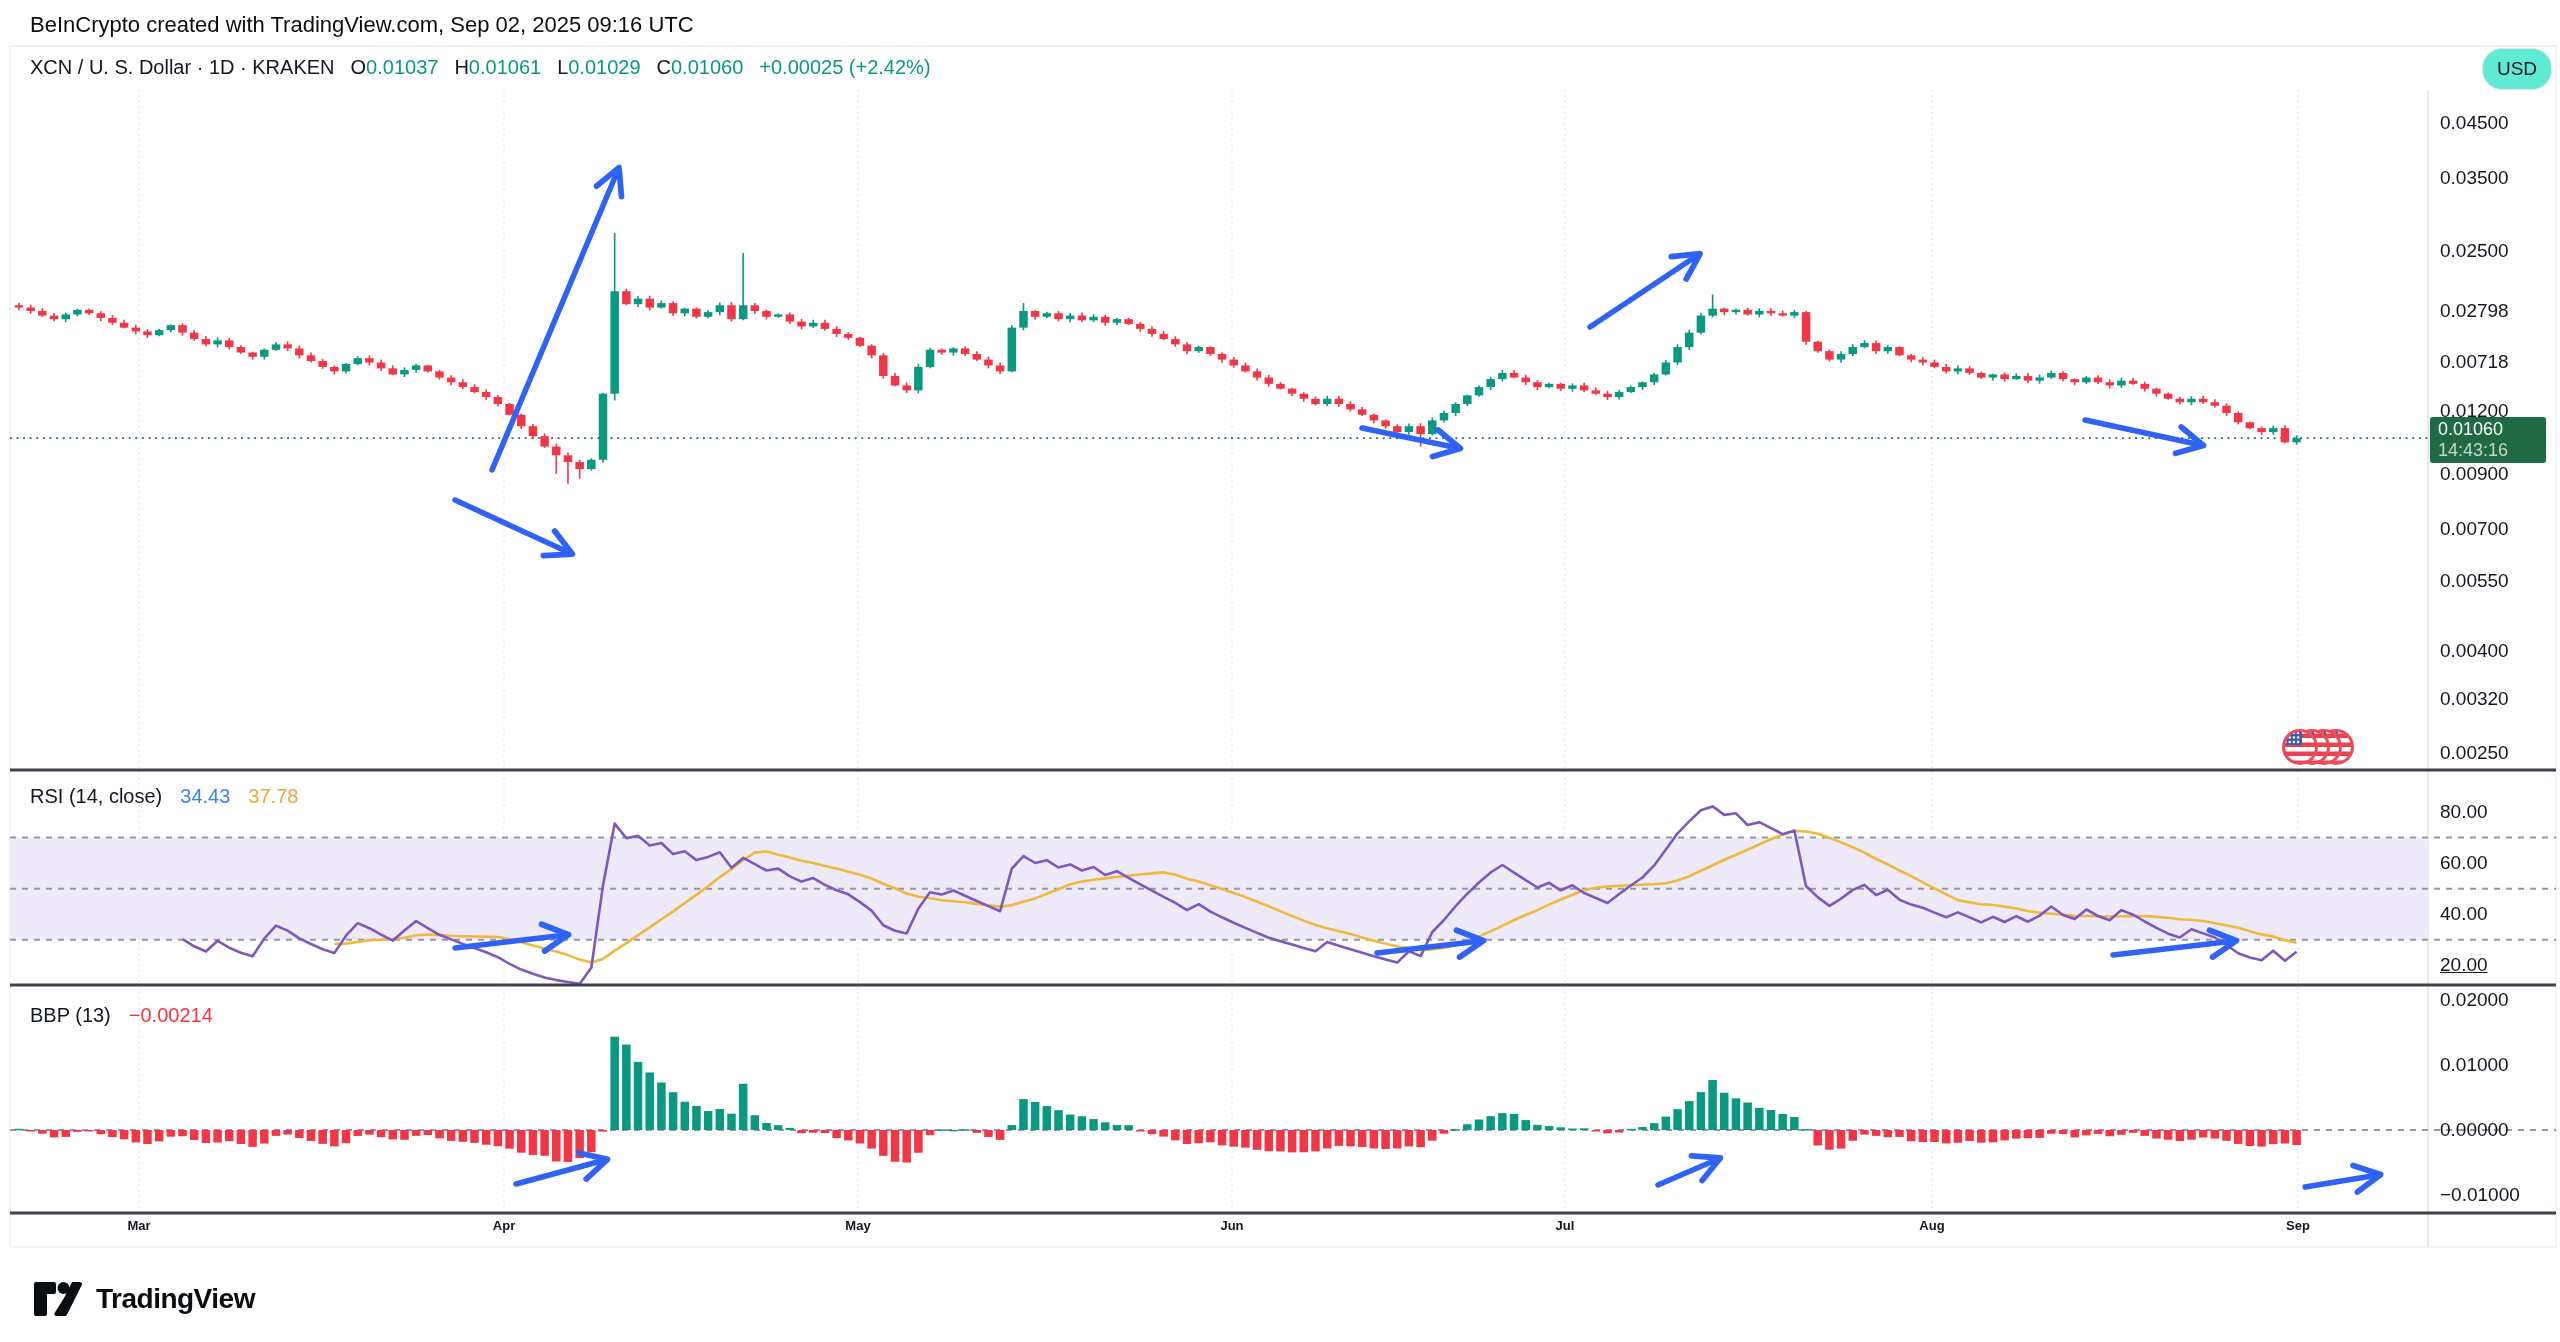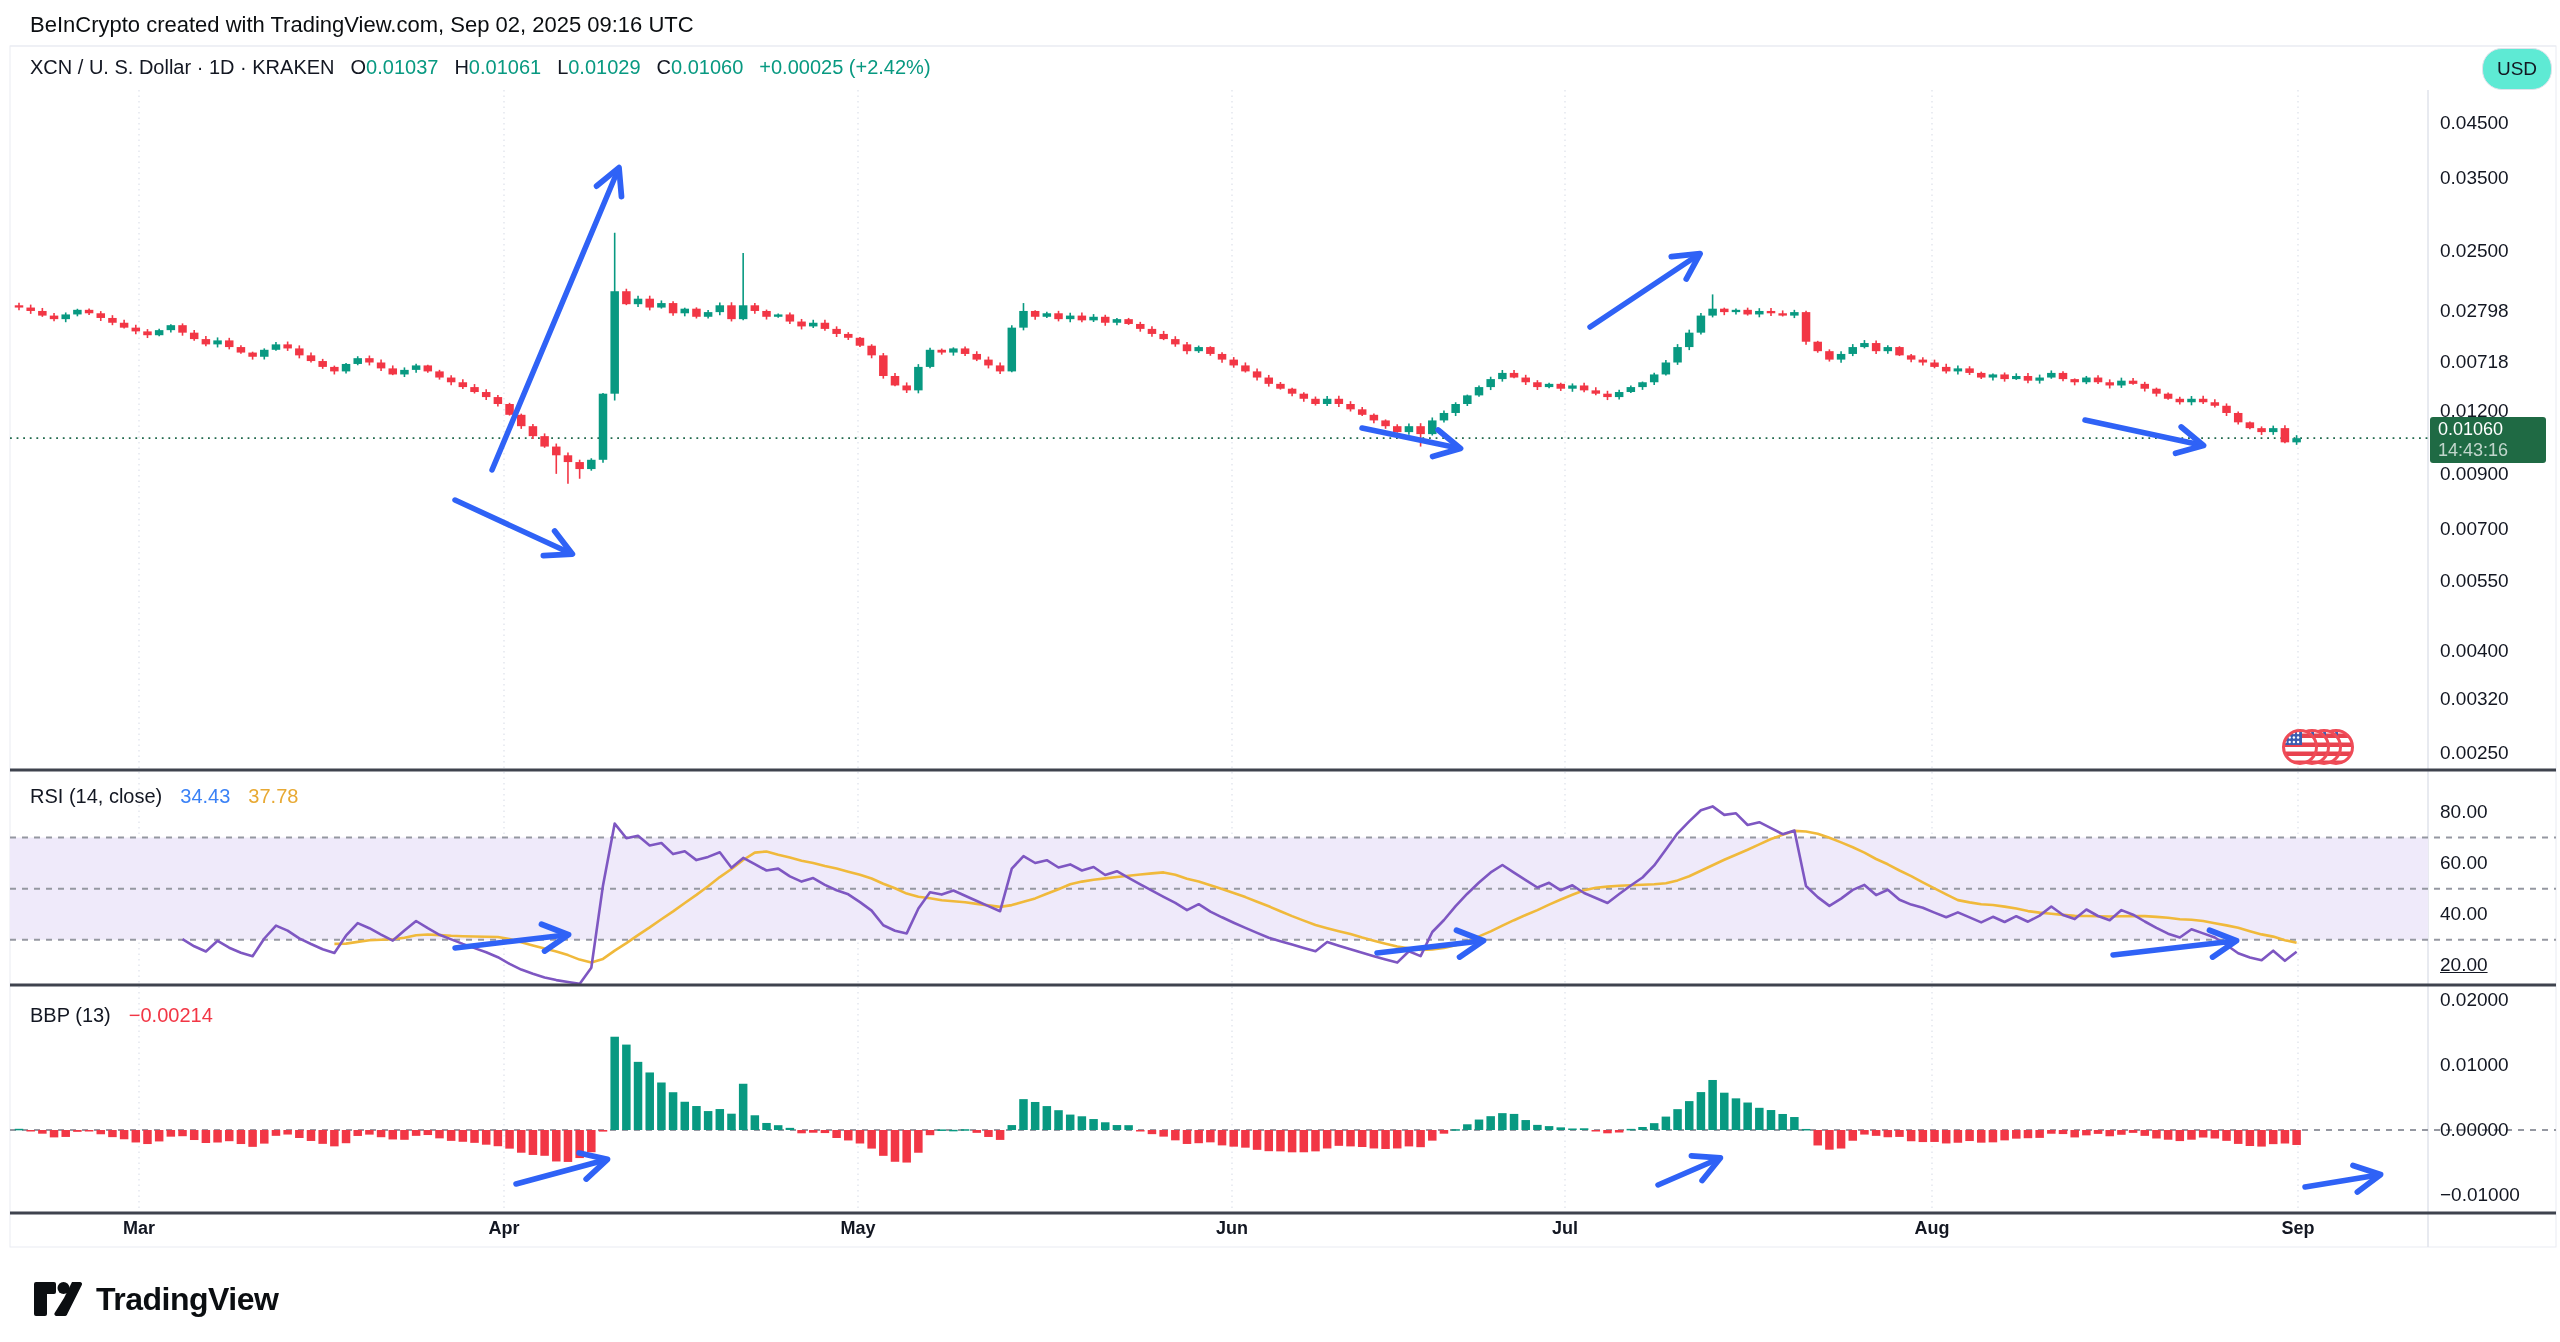--- a/index.html
+++ b/index.html
@@ -6,32 +6,32 @@
   body{width:2560px;height:1342px;position:relative;font-family:"Liberation Sans","DejaVu Sans",sans-serif;color:#131722;overflow:hidden;}
   .abs{position:absolute;}
   #title-bar{left:30px;top:12px;font-size:22px;font-weight:500;color:#0b0e11;z-index:3;}
   #legend-main{left:30px;top:56px;font-size:20px;display:flex;gap:16px;align-items:baseline;z-index:3;white-space:nowrap;}
   #legend-main .sym{color:#131722;}
   .ohlc-item{color:#131722;}
   .ohlc-item b{font-weight:400;color:#089981;}
   .chg{color:#089981;}
   #chart-svg{left:0;top:0;z-index:1;}
   .axis-label{position:absolute;left:2440px;font-size:19px;color:#131722;z-index:2;line-height:24px;}
-  .month-label{position:absolute;top:1218px;font-size:18px;font-weight:600;color:#131722;transform:translateX(-50%);z-index:2;}
+  .month-label{position:absolute;top:1218px;font-size:13px;font-weight:600;color:#131722;transform:translateX(-50%);z-index:2;}
   #usd-button{left:2482px;top:48px;width:68px;height:40px;border:1px solid #e0e3eb;border-radius:20px;background:#5eead4;display:flex;align-items:center;justify-content:center;font-size:19px;color:#131722;z-index:3;}
   #price-label{left:2430px;top:417px;width:116px;height:46px;background:#1f6a44;border-radius:3px;color:#fff;z-index:4;padding:2px 0 0 8px;box-sizing:border-box;}
   #price-label .p{font-size:18px;line-height:21px;}
   #price-label .cd{font-size:18px;line-height:21px;color:rgba(255,255,255,0.72);}
   #legend-rsi{left:30px;top:785px;font-size:20px;display:flex;gap:18px;z-index:3;}
   #legend-rsi .v1{color:#3b82f6;}
   #legend-rsi .v2{color:#e8a933;}
   #legend-bbp{left:30px;top:1004px;font-size:20px;display:flex;gap:18px;z-index:3;}
   #legend-bbp .v{color:#f23645;text-align:right;}
   #footer{left:30px;top:1280px;display:flex;align-items:center;gap:14px;z-index:3;}
-  #tv-wordmark{font-size:32px;font-weight:700;letter-spacing:-0.5px;color:#0b0e11;}
+  #tv-wordmark{font-size:28px;font-weight:700;letter-spacing:-0.5px;color:#0b0e11;}
 </style>
 </head>
 <body>
 
 <div class="abs" id="title-bar">BeInCrypto created with TradingView.com, Sep 02, 2025 09:16 UTC</div>
 
 <div class="abs" id="legend-main">
   <span class="sym">XCN / U. S. Dollar · 1D · KRAKEN</span>
   <span class="ohlc-item"><span>O</span><b>0.01037</b></span>
   <span class="ohlc-item"><span>H</span><b>0.01061</b></span>

